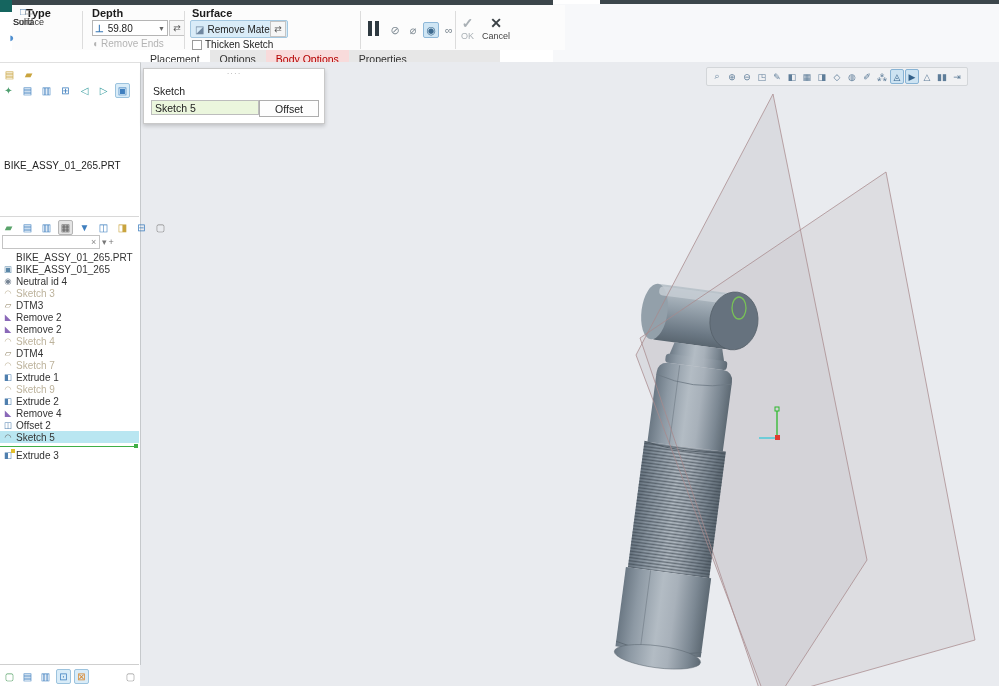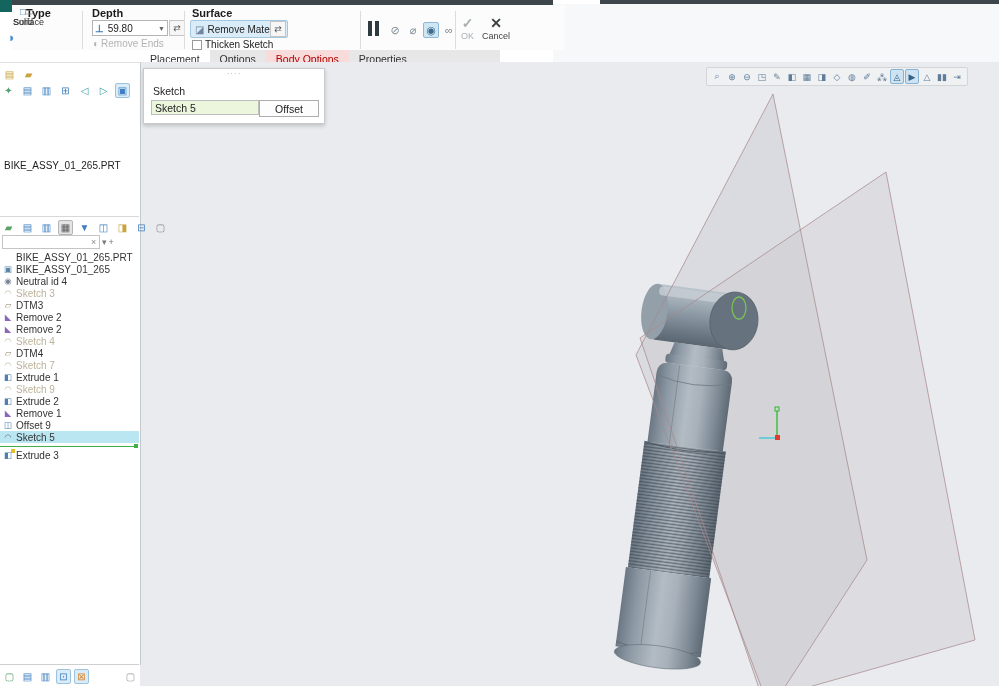--- a/index.html
+++ b/index.html
@@ -374,26 +374,26 @@
         <span class="tlabel">Sketch 9</span>
       </div>
       <div class="trow" data-state="normal">
 
         <i class="ticon" style="color: rgb(79, 127, 174);">◧</i>
         <span class="tlabel">Extrude 2</span>
       </div>
       <div class="trow" data-state="normal">
 
         <i class="ticon" style="color: rgb(138, 104, 184);">◣</i>
-        <span class="tlabel">Remove 1</span>
+        <span class="tlabel">Remove 4</span>
       </div>
       <div class="trow" data-state="normal">
 
         <i class="ticon" style="color: rgb(79, 127, 174);">◫</i>
-        <span class="tlabel">Offset 9</span>
+        <span class="tlabel">Offset 2</span>
       </div>
       <div class="trow" data-state="selected">
 
         <i class="ticon" style="color: rgb(111, 111, 111);">◠</i>
         <span class="tlabel">Sketch 5</span>
       </div>
       <div class="trow insert-line" data-state="insert">
 
         <i class="ticon" style="color: rgb(63, 175, 70);"></i>
         <span class="tlabel"></span>

